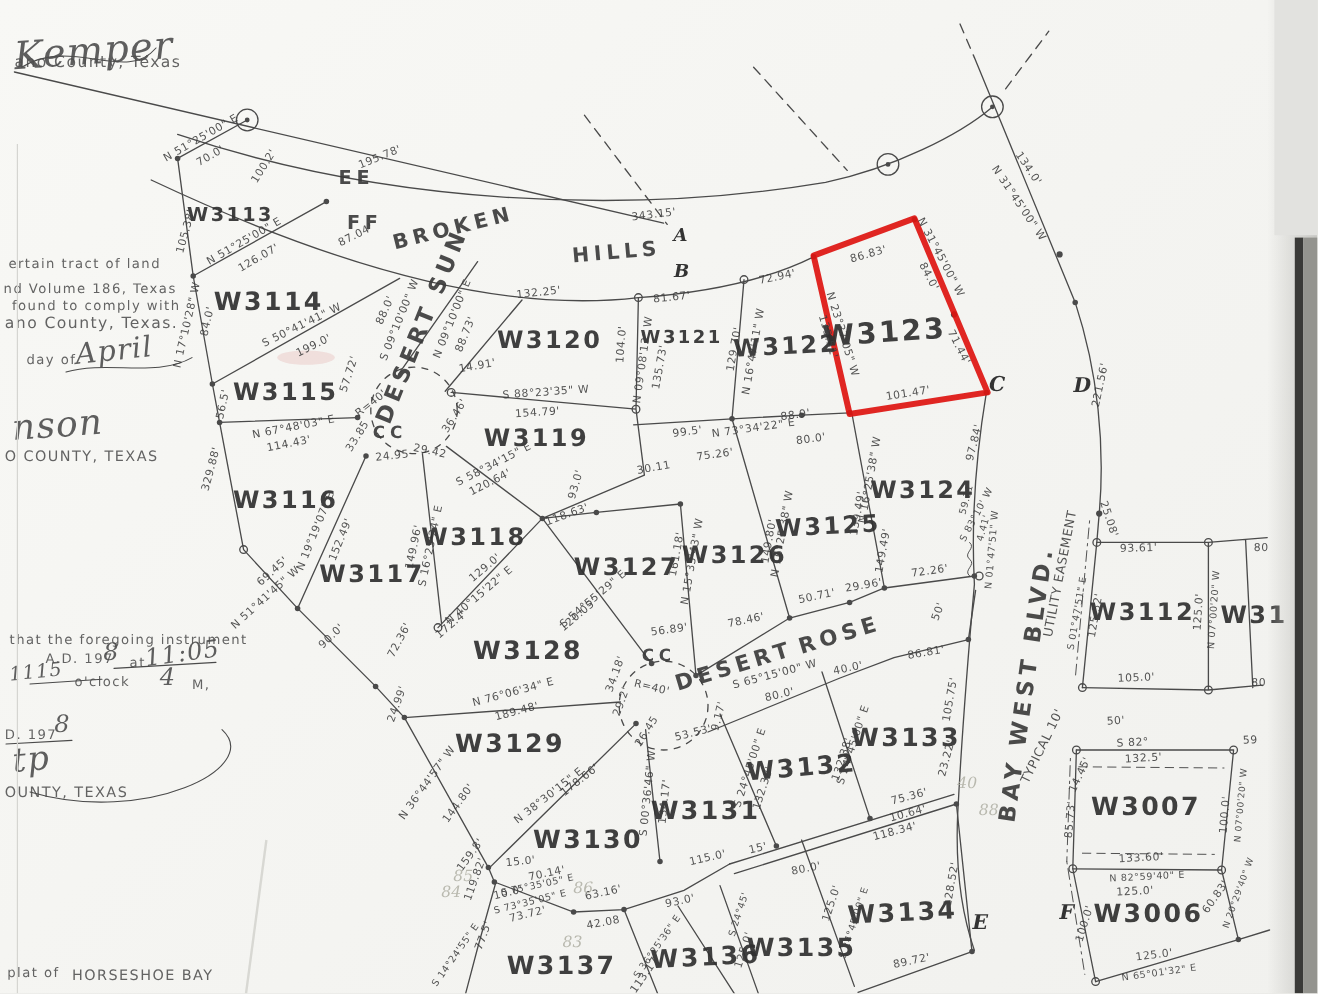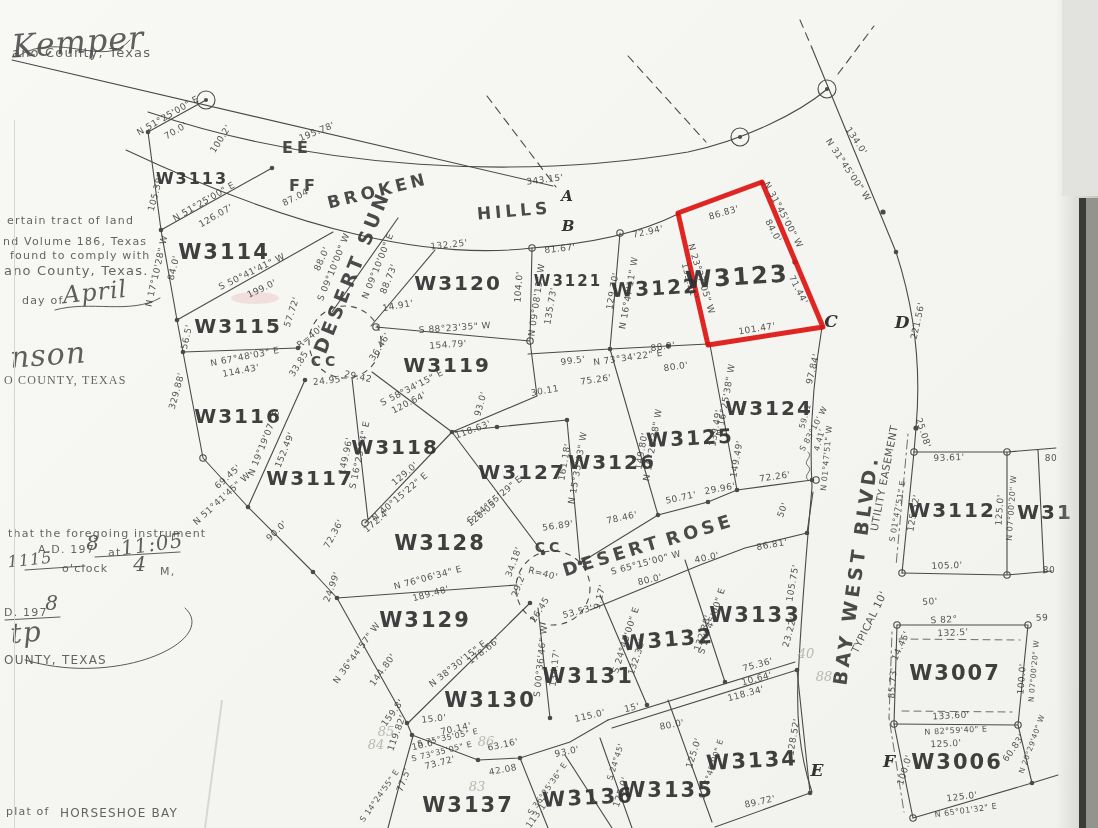--- a/index.html
+++ b/index.html
@@ -150,21 +150,21 @@
     <polygon points="678,213 762,182 823,327 708,345" fill="none" stroke-width="5" opacity="0.92" stroke-linejoin="round" stroke="#dd1410"></polygon>
   </svg>
 
   <div id="labels">
       <span class="lbl margin" style="left: 12px; top: 52px; font-size: 13px; transform: translate(0px, -50%) rotate(0deg);">ano County, Texas</span>
       <span class="lbl margin" style="left: 7px; top: 220px; font-size: 11px; transform: translate(0px, -50%) rotate(0deg);">ertain tract of land</span>
       <span class="lbl margin" style="left: 3px; top: 241px; font-size: 11px; transform: translate(0px, -50%) rotate(0deg);">nd Volume 186, Texas</span>
       <span class="lbl margin" style="left: 10px; top: 255px; font-size: 11px; transform: translate(0px, -50%) rotate(0deg);">found to comply with</span>
       <span class="lbl margin" style="left: 4px; top: 270px; font-size: 13px; transform: translate(0px, -50%) rotate(0deg);">ano County, Texas.</span>
       <span class="lbl margin" style="left: 22px; top: 300px; font-size: 11px; transform: translate(0px, -50%) rotate(0deg);">day of</span>
-      <span class="lbl margin" style="left: 4px; top: 380px; font-size: 12px; transform: translate(0px, -50%) rotate(0deg); font-family: Liberation Serif, serif;">O COUNTY, TEXAS</span>
+      <span class="lbl margin" style="left: 4px; top: 380px; font-size: 12px; transform: translate(0px, -50%) rotate(0deg);">O COUNTY, TEXAS</span>
       <span class="lbl margin" style="left: 8px; top: 533px; font-size: 11px; transform: translate(0px, -50%) rotate(0deg);">that the foregoing instrument</span>
       <span class="lbl margin" style="left: 38px; top: 549px; font-size: 11px; transform: translate(0px, -50%) rotate(0deg);">A.D. 197</span>
       <span class="lbl margin" style="left: 108px; top: 552px; font-size: 11px; transform: translate(0px, -50%) rotate(0deg);">at</span>
       <span class="lbl margin" style="left: 62px; top: 568px; font-size: 11px; transform: translate(0px, -50%) rotate(0deg);">o'clock</span>
       <span class="lbl margin" style="left: 160px; top: 571px; font-size: 11px; transform: translate(0px, -50%) rotate(0deg);">M,</span>
       <span class="lbl margin" style="left: 4px; top: 612px; font-size: 11px; transform: translate(0px, -50%) rotate(0deg);">D. 197</span>
       <span class="lbl margin" style="left: 4px; top: 660px; font-size: 12px; transform: translate(0px, -50%) rotate(0deg);">OUNTY, TEXAS</span>
       <span class="lbl margin" style="left: 6px; top: 811px; font-size: 11px; transform: translate(0px, -50%) rotate(0deg);">plat of</span>
       <span class="lbl margin" style="left: 60px; top: 813px; font-size: 12px; transform: translate(0px, -50%) rotate(0deg);">HORSESHOE BAY</span>
       <span class="lbl script" style="left: 78px; top: 42px; font-size: 32px; transform: translate(-50%, -50%) rotate(-4deg);">Kemper</span>

